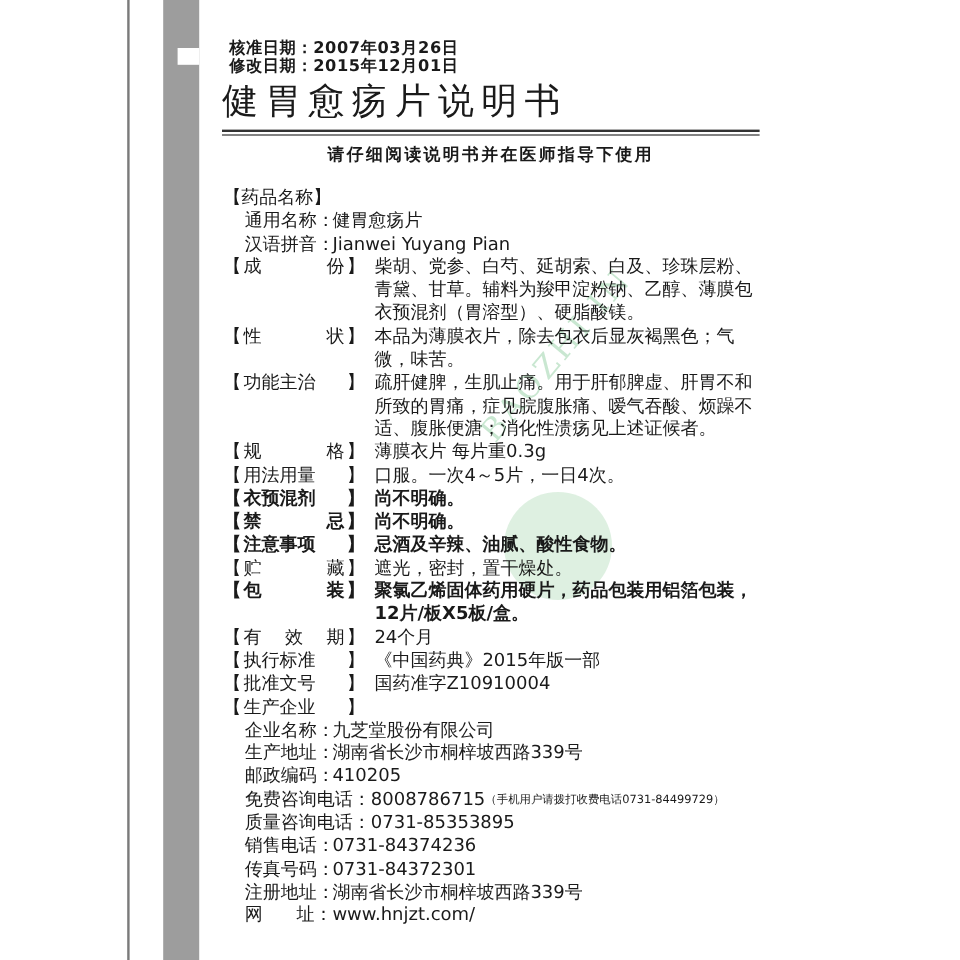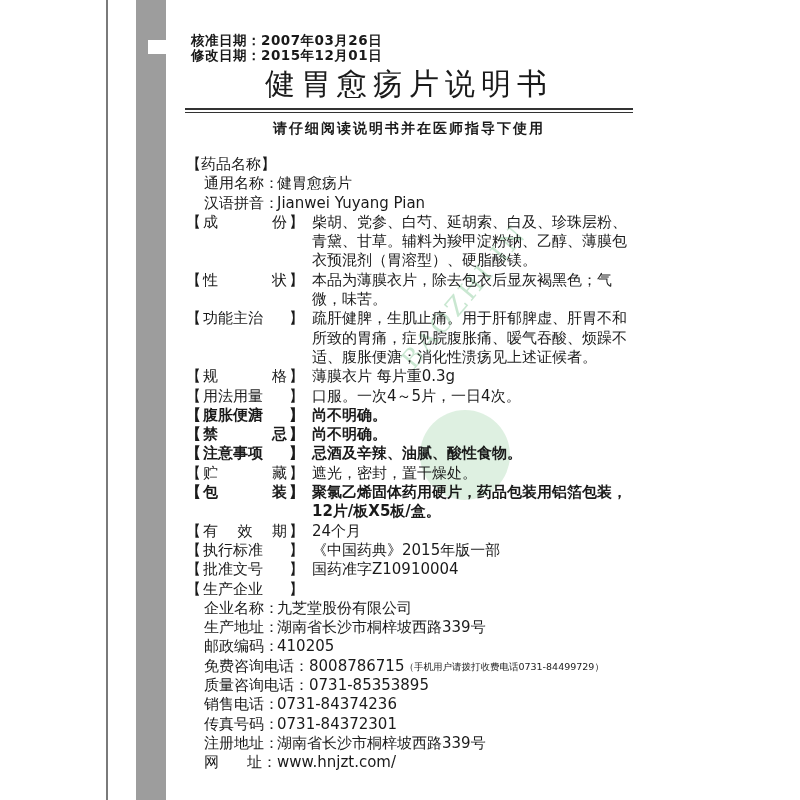--- a/index.html
+++ b/index.html
@@ -9,21 +9,21 @@
     font-family: "DejaVu Sans", "Liberation Sans", sans-serif;
     color: #1a1a1a;
   }
   .edge-line { position: absolute; left: 106px; top: 0; width: 2px; height: 800px; background: #7a7a7a; }
   .gray-strip { position: absolute; left: 136px; top: 0; width: 30px; height: 800px; background: #9d9d9d; }
   .notch { position: absolute; left: 148px; top: 40px; width: 18px; height: 14px; background: #ffffff; }
 
   .dates { position: absolute; left: 191px; top: 33px; font-size: 13.5px; line-height: 15px; letter-spacing: 0.5px; font-weight: bold; }
   .dates div { white-space: nowrap; }
 
-  .title { position: absolute; left: 185px; top: 64px; width: 448px; text-align: center; font-size: 30px; letter-spacing: 6px; font-weight: normal; color: #1a1a1a; }
+  .title { position: absolute; left: 185px; top: 64px; width: 448px; font-size: 30px; letter-spacing: 6px; font-weight: normal; color: #1a1a1a; }
   .title-rule { position: absolute; left: 185px; top: 108px; width: 448px; height: 5px; border-top: 2px solid #333; border-bottom: 1px solid #333; box-sizing: border-box; }
 
   .subtitle { position: absolute; left: 185px; top: 120px; width: 448px; text-align: center; font-size: 14px; font-weight: bold; letter-spacing: 2px; }
 
   .body { position: absolute; left: 186px; top: 155px; width: 470px; font-size: 15px; line-height: 19.3px; }
   .row { display: flex; white-space: nowrap; }
   .label { width: 118px; flex: none; display: flex; justify-content: space-between; }
   .label .br { flex: none; }
   .label .txt { flex: 1; display: flex; justify-content: space-between; padding: 0 2px; }
   .val { flex: 1; white-space: normal; margin-left: 8px; }
@@ -133,21 +133,21 @@
         <span class="br">【</span>
         <span class="txt">用法用量</span>
         <span class="br">】</span>
       </span>
     <span class="val">口服。一次4～5片，一日4次。</span>
   </div>
 
   <div class="row bold">
     <span class="label">
         <span class="br">【</span>
-        <span class="txt">腹胀便溏</span>
+        <span class="txt">衣预混剂</span>
         <span class="br">】</span>
       </span>
     <span class="val">尚不明确。</span>
   </div>
 
   <div class="row bold">
     <span class="label">
         <span class="br">【</span>
         <span class="txt">
           <span>禁</span>

